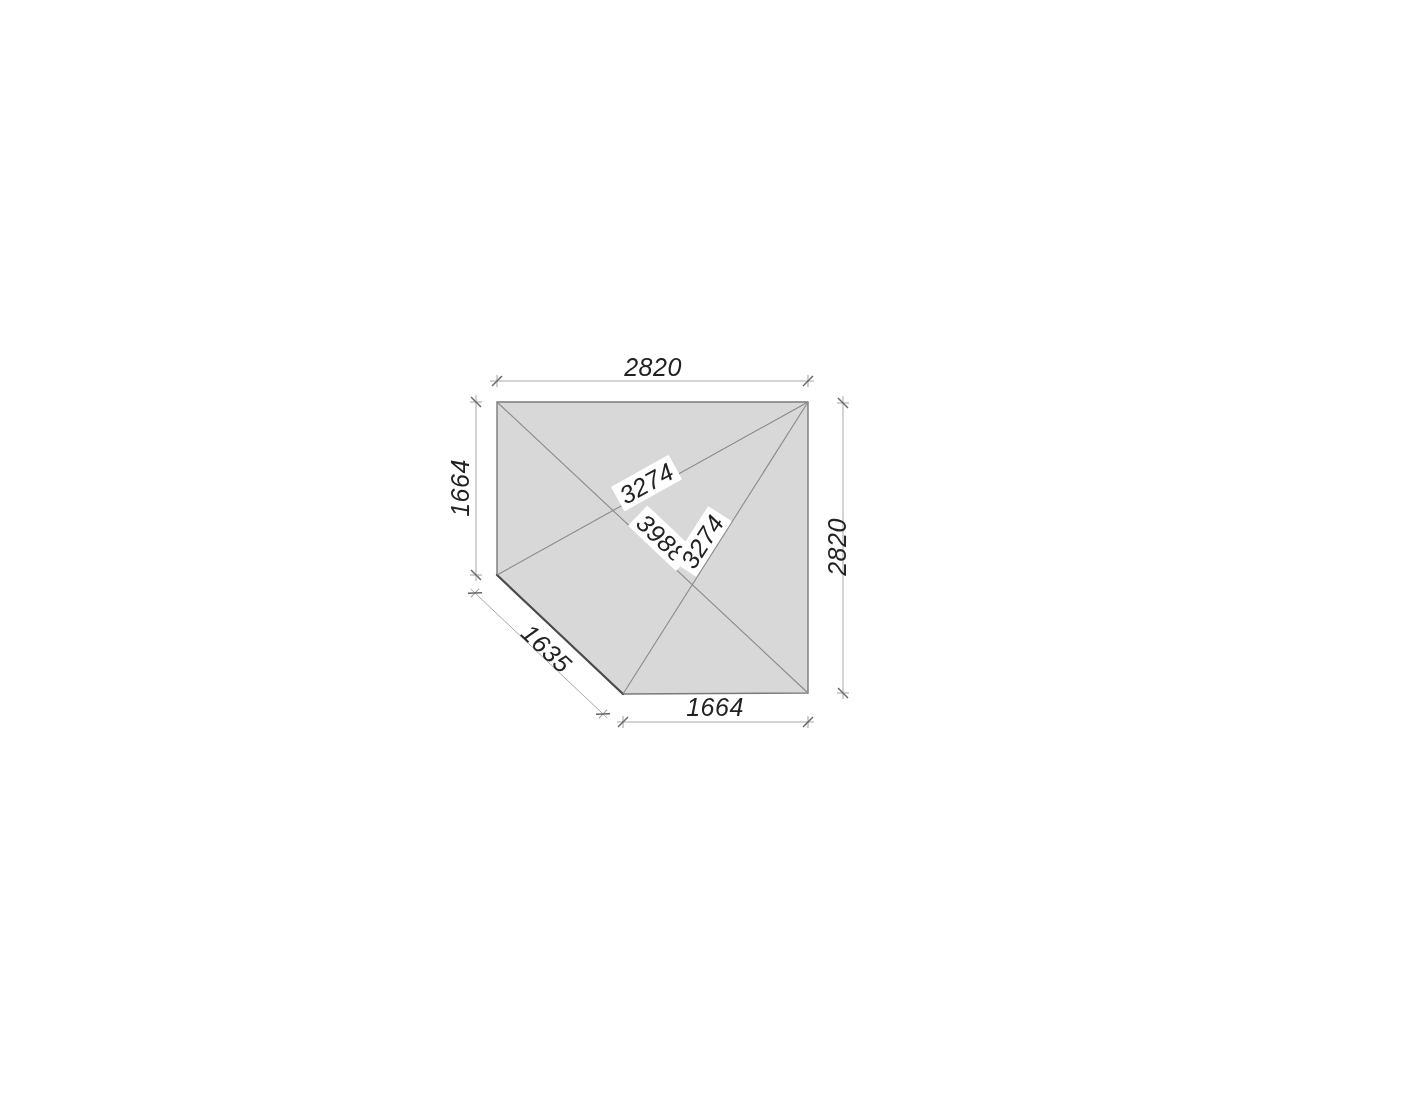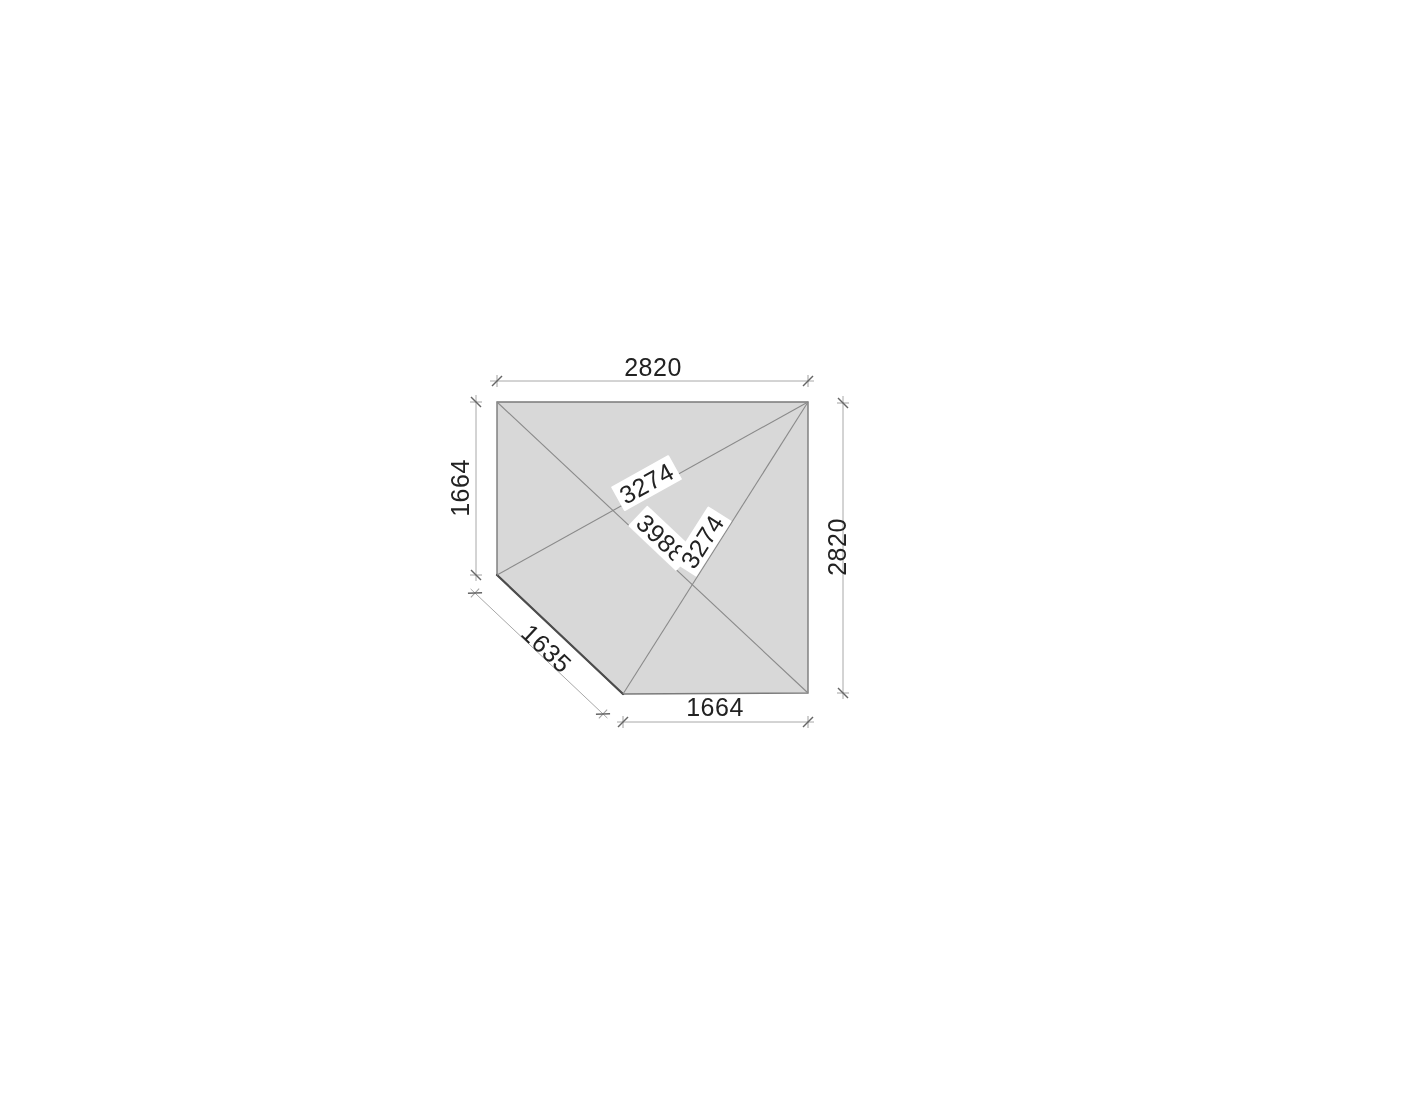--- a/index.html
+++ b/index.html
@@ -9,20 +9,21 @@
     width: 1422px;
     height: 1100px;
     overflow: hidden;
     font-family: "Liberation Sans", sans-serif;
   }
   #stage {
     position: relative;
     width: 1422px;
     height: 1100px;
     background: #ffffff;
+    font-style: italic;
   }
   svg { display: block; }
 
   .panel        { stroke: #7a7a7a; stroke-width: 1.4; }
   .cut-edge     { stroke: #4c4c4c; stroke-width: 2.2; fill: none; stroke-linecap: round; }
   .diag         { stroke: #8a8a8a; stroke-width: 1.1; fill: none; }
   .dimline      { stroke: #a8a8a8; stroke-width: 1; fill: none; }
   .tick-stub    { stroke: #a0a0a0; stroke-width: 1; }
   .tick-slash   { stroke: #666666; stroke-width: 1.4; }
   .dim-text     { font-family: "Liberation Sans", sans-serif;

